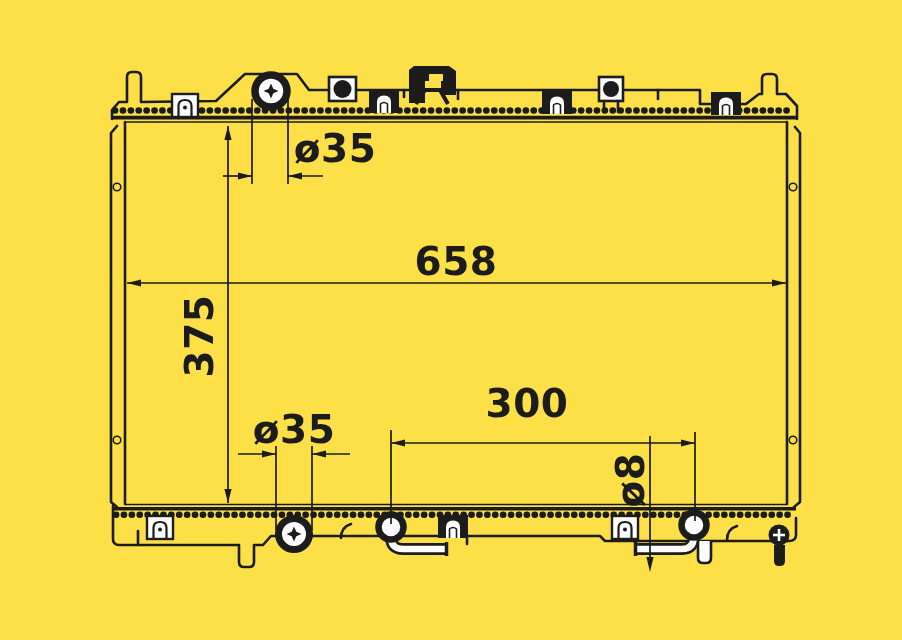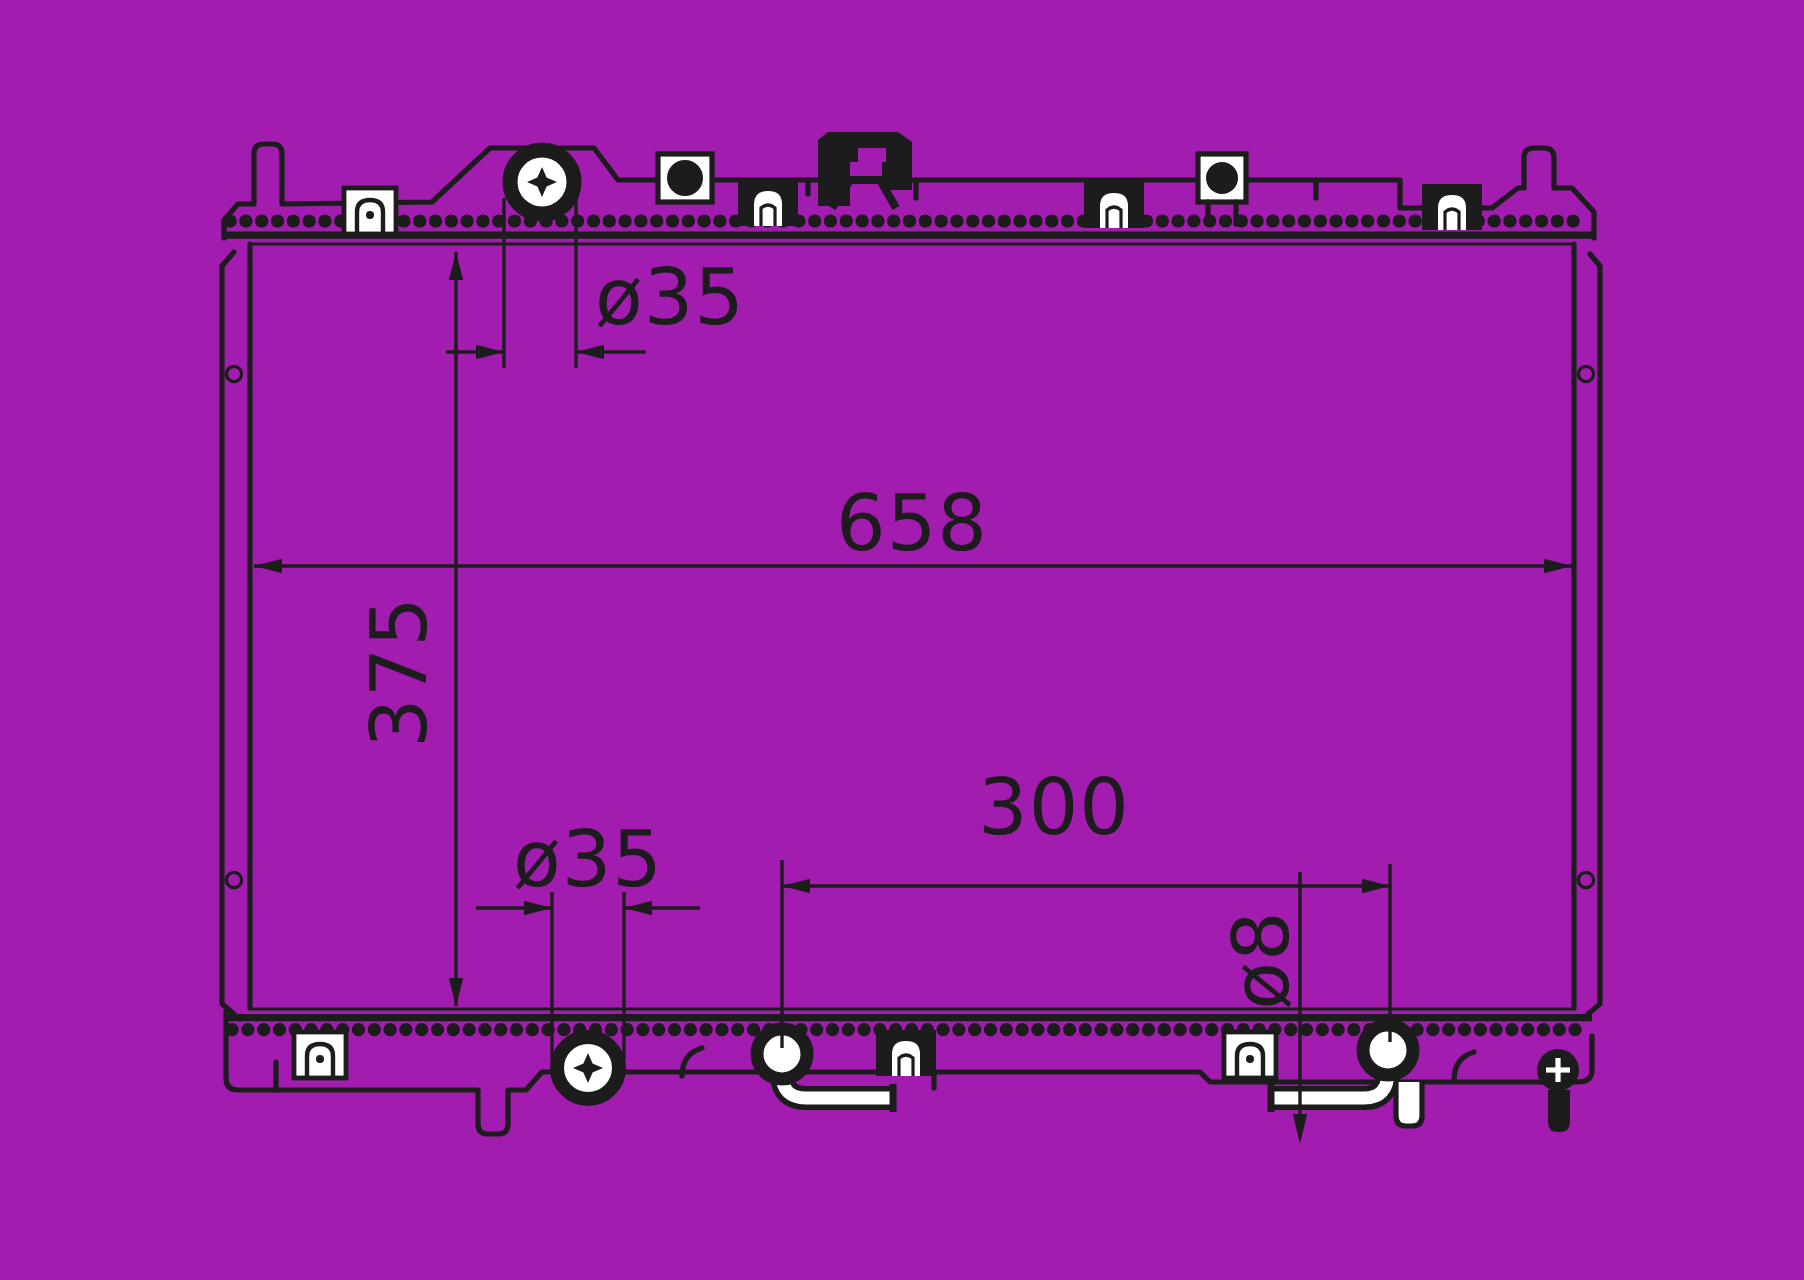--- a/index.html
+++ b/index.html
@@ -1,17 +1,17 @@
 <!DOCTYPE html>
 <html><head>
 <meta charset="utf-8">
 <style>
   html,body{margin:0;padding:0;background:#ffffff;}
   body{width:902px;height:640px;overflow:hidden;}
-  .stage{width:902px;height:640px;background:#a21caf;}
+  .stage{width:902px;height:640px;background:#fde047;font-weight:bold;}
   svg{display:block;}
   .ln{stroke:#1c1c1c;fill:none;stroke-width:2.6;stroke-linejoin:round;stroke-linecap:round;}
   .ln-heavy{stroke:#1c1c1c;fill:none;stroke-width:3.6;}
   .ln-thin{stroke:#1c1c1c;fill:none;stroke-width:1.6;}
   .scallops{stroke:#1c1c1c;fill:none;stroke-width:6.6;stroke-dasharray:0.1 7.8;stroke-linecap:round;}
   .blk{fill:#1c1c1c;stroke:none;}
   .ring{fill:#ffffff;stroke:#1c1c1c;}
   .dim{stroke:#1c1c1c;fill:none;stroke-width:1.7;}
   .arw{fill:#1c1c1c;stroke:none;}
   .dimtxt{font-family:"DejaVu Sans",sans-serif;font-size:39px;fill:#1c1c1c;letter-spacing:0.5px;}

